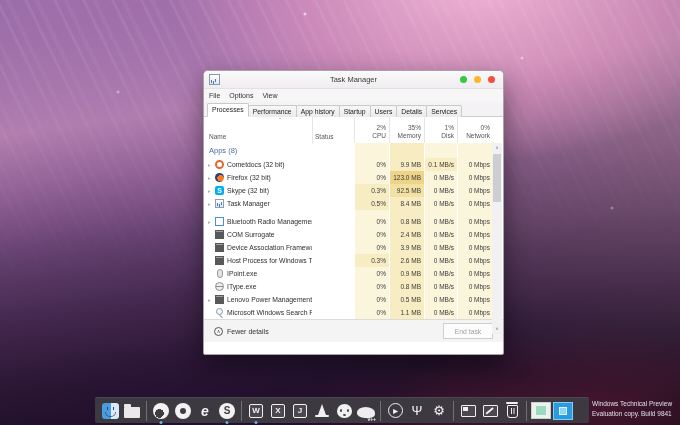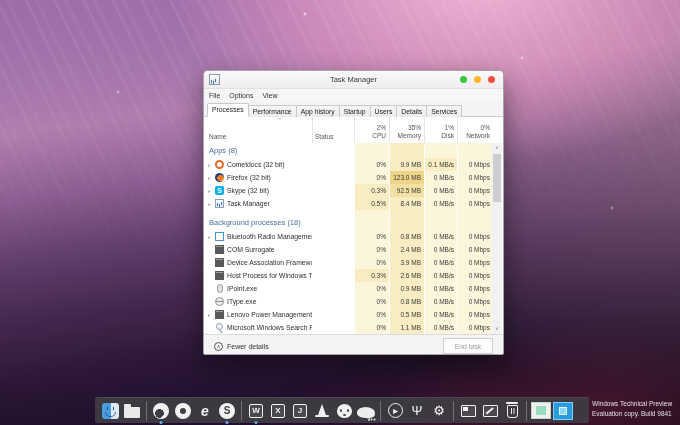--- a/index.html
+++ b/index.html
@@ -263,28 +263,20 @@
 
     <div class="sprow">
       <div class="c"></div>
         <div class="c"></div>
         <div class="c m h0"></div>
         <div class="c m h1"></div>
         <div class="c m h0"></div>
         <div class="c m h0"></div>
     </div>
 
-    <div class="grow">
-      <div class="c gname">Background processes (18)</div>
-      <div class="c status"></div>
-        <div class="c m h0"></div>
-        <div class="c m h1"></div>
-        <div class="c m h0"></div>
-        <div class="c m h0"></div>
-    </div>
     <div class="prow">
       <div class="c name">
         <span class="caret">▸</span>
         <span class="pi pi-bluetooth"></span>
         <span class="plabel">Bluetooth Radio Management S...</span>
       </div>
       <div class="c status"></div>
       <div class="c m h0">0%</div>
       <div class="c m h1">0.8 MB</div>
       <div class="c m h0">0 MB/s</div>

